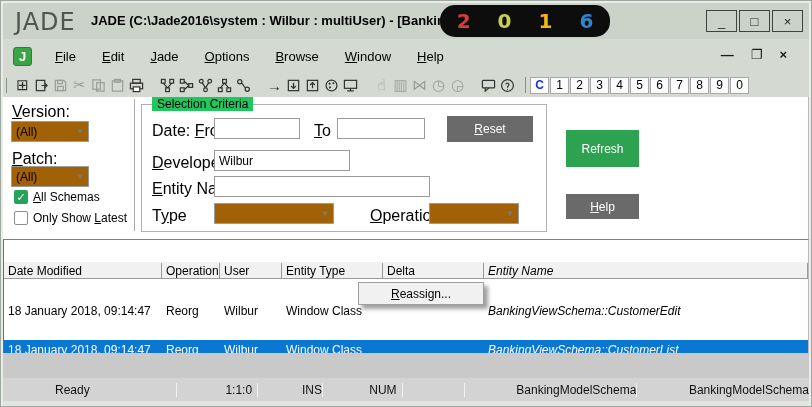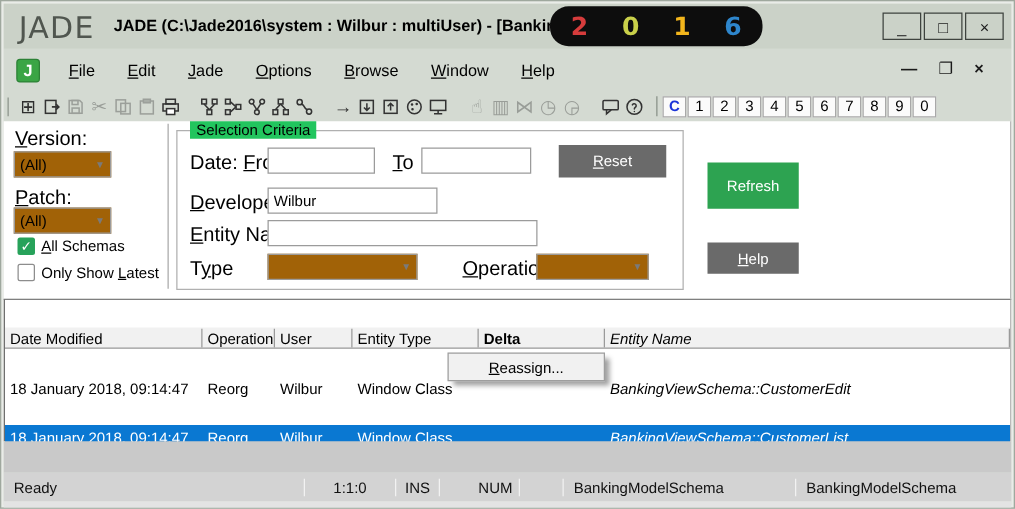--- a/index.html
+++ b/index.html
@@ -67,33 +67,33 @@
   .gray-btn { background:#6a6a6a; }
   .green-btn { background:#2da351; }
 
   
   .table { position:absolute; left:2px; top:238px; width:806px; height:114px; background:#fff;
            border-top:1px solid #7f7f7f; border-left:1px solid #6f6f6f; border-right:1px solid #b9b9b9; }
   .trow { display:flex; height:17px; align-items:flex-end;margin-top:22px; }
   .thead { background:#f1f1f1; border-bottom:1px solid #9a9a9a; }
   .thead .tc { border-right:1px solid #9a9a9a; }
   .tc { padding:1px 0 0 4px; font-size:12px; white-space:nowrap; overflow:hidden; }
-  .c0{width:158px;} .c1{width:58px;} .c2{width:62px;} .c3{width:101px;} .c4{width:101px;font-weight:bold;} .c5{flex:1;font-style:italic;}
+  .c0{width:158px;} .c1{width:58px;} .c2{width:62px;} .c3{width:101px;} .c4{width:101px;} .c5{flex:1;font-style:italic;}
   .sel { background:#0a78d2; color:#fff; }
 
   
   .ctxmenu { position:absolute; left:357px; top:281px; width:126px; height:23px; background:#f1f1f1;
              border:1px solid #9e9e9e; box-shadow:4px 4px 4px rgba(0,0,0,.38); z-index:10; }
   .ctxitem { height:100%; display:flex; align-items:center; justify-content:center; font-size:12px; }
 
   
   .graybar { position:absolute; left:2px; top:352px; right:2px; height:25px; background:#c9c9c9; }
   .statusbar { position:absolute; left:2px; top:377px; right:2px; height:23px; background:#d3d3d3;
                display:flex; align-items:center; font-size:12px; color:#111; }
-  .seg { height:100%; display:flex; align-items:center; }
+  .seg { height:100%; display:flex; align-items:center;margin-left:44px; }
   .ssep { width:1px; height:14px; background:#f2f2f2; }
   .bottomstrip { position:absolute; left:2px; top:400px; right:2px; height:5px; background:#e3e3e3; }
   u { text-decoration:underline; }
 </style>
 </head>
 <body>
 
 <div class="window">
 
   <div class="titlebar">

